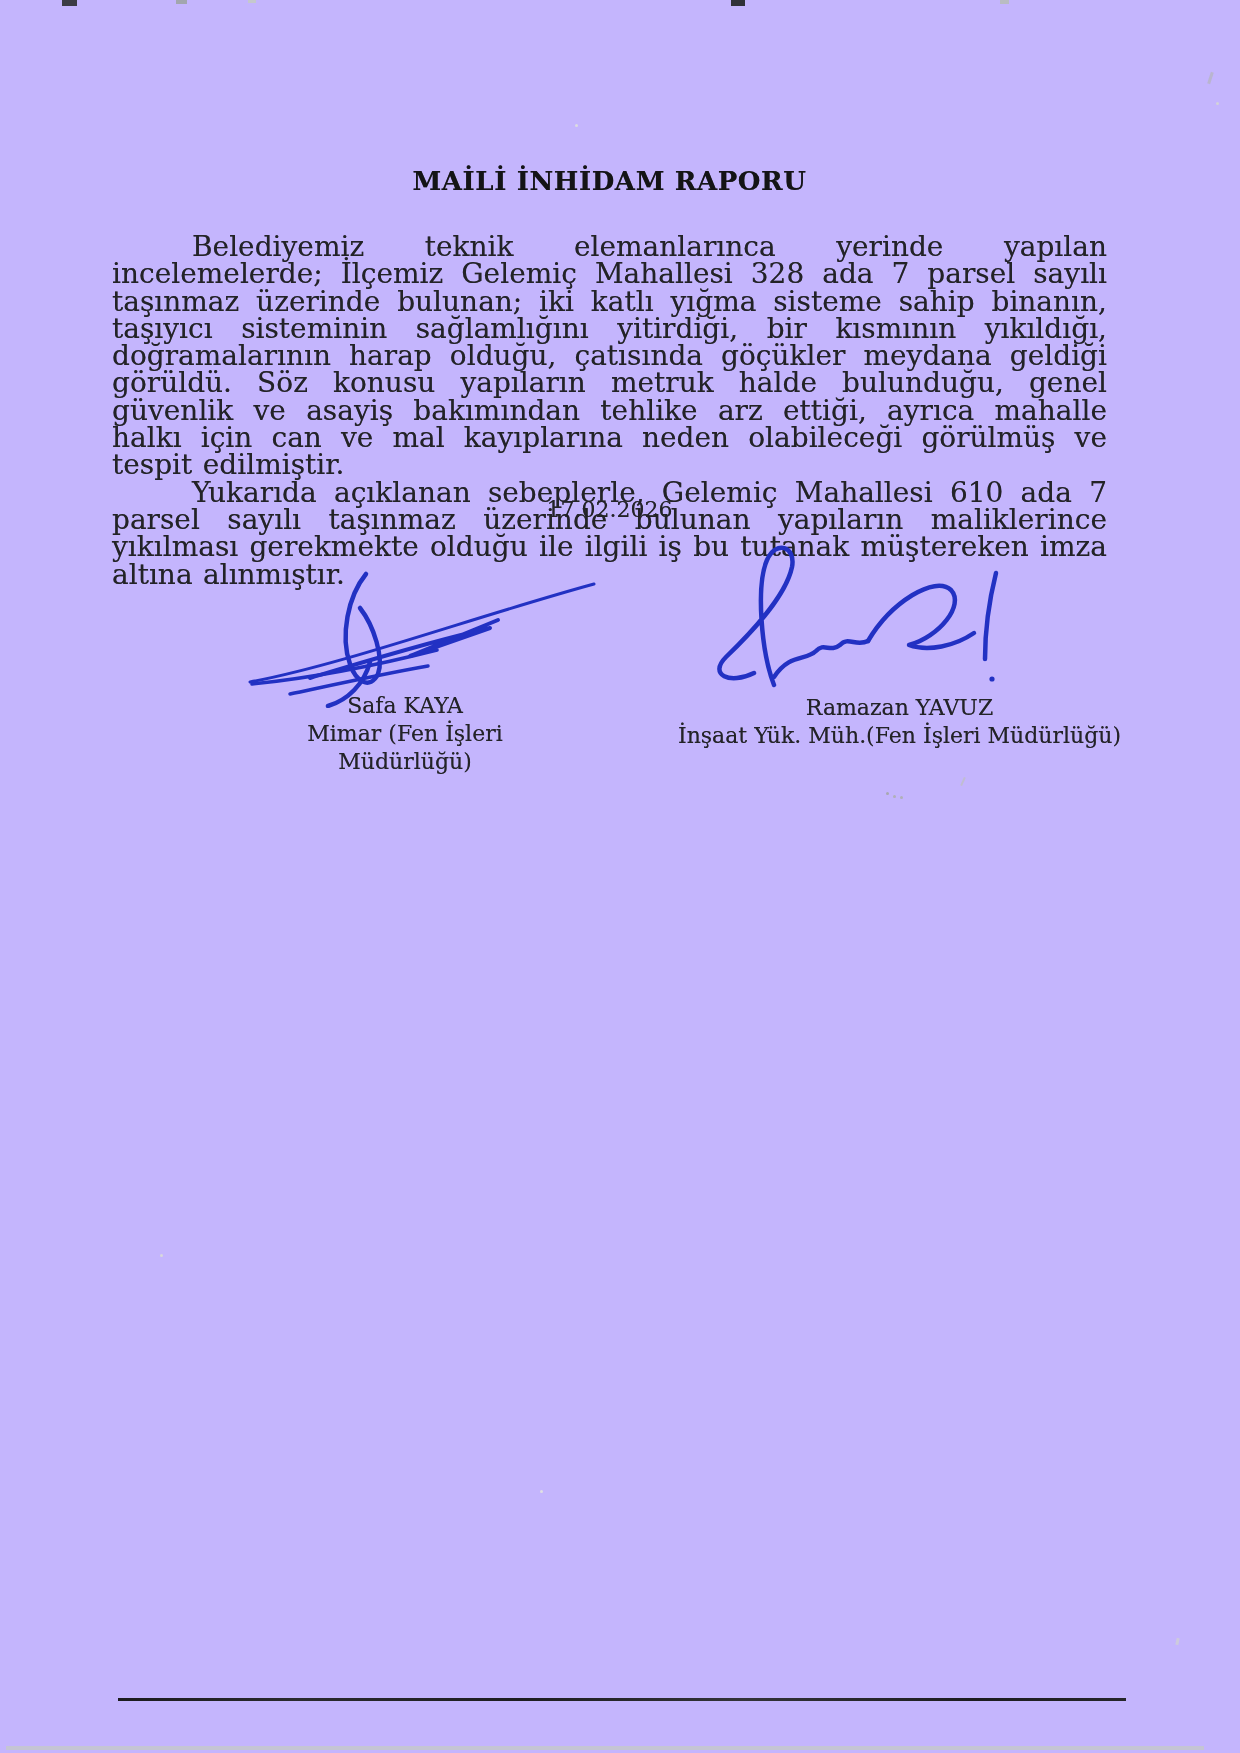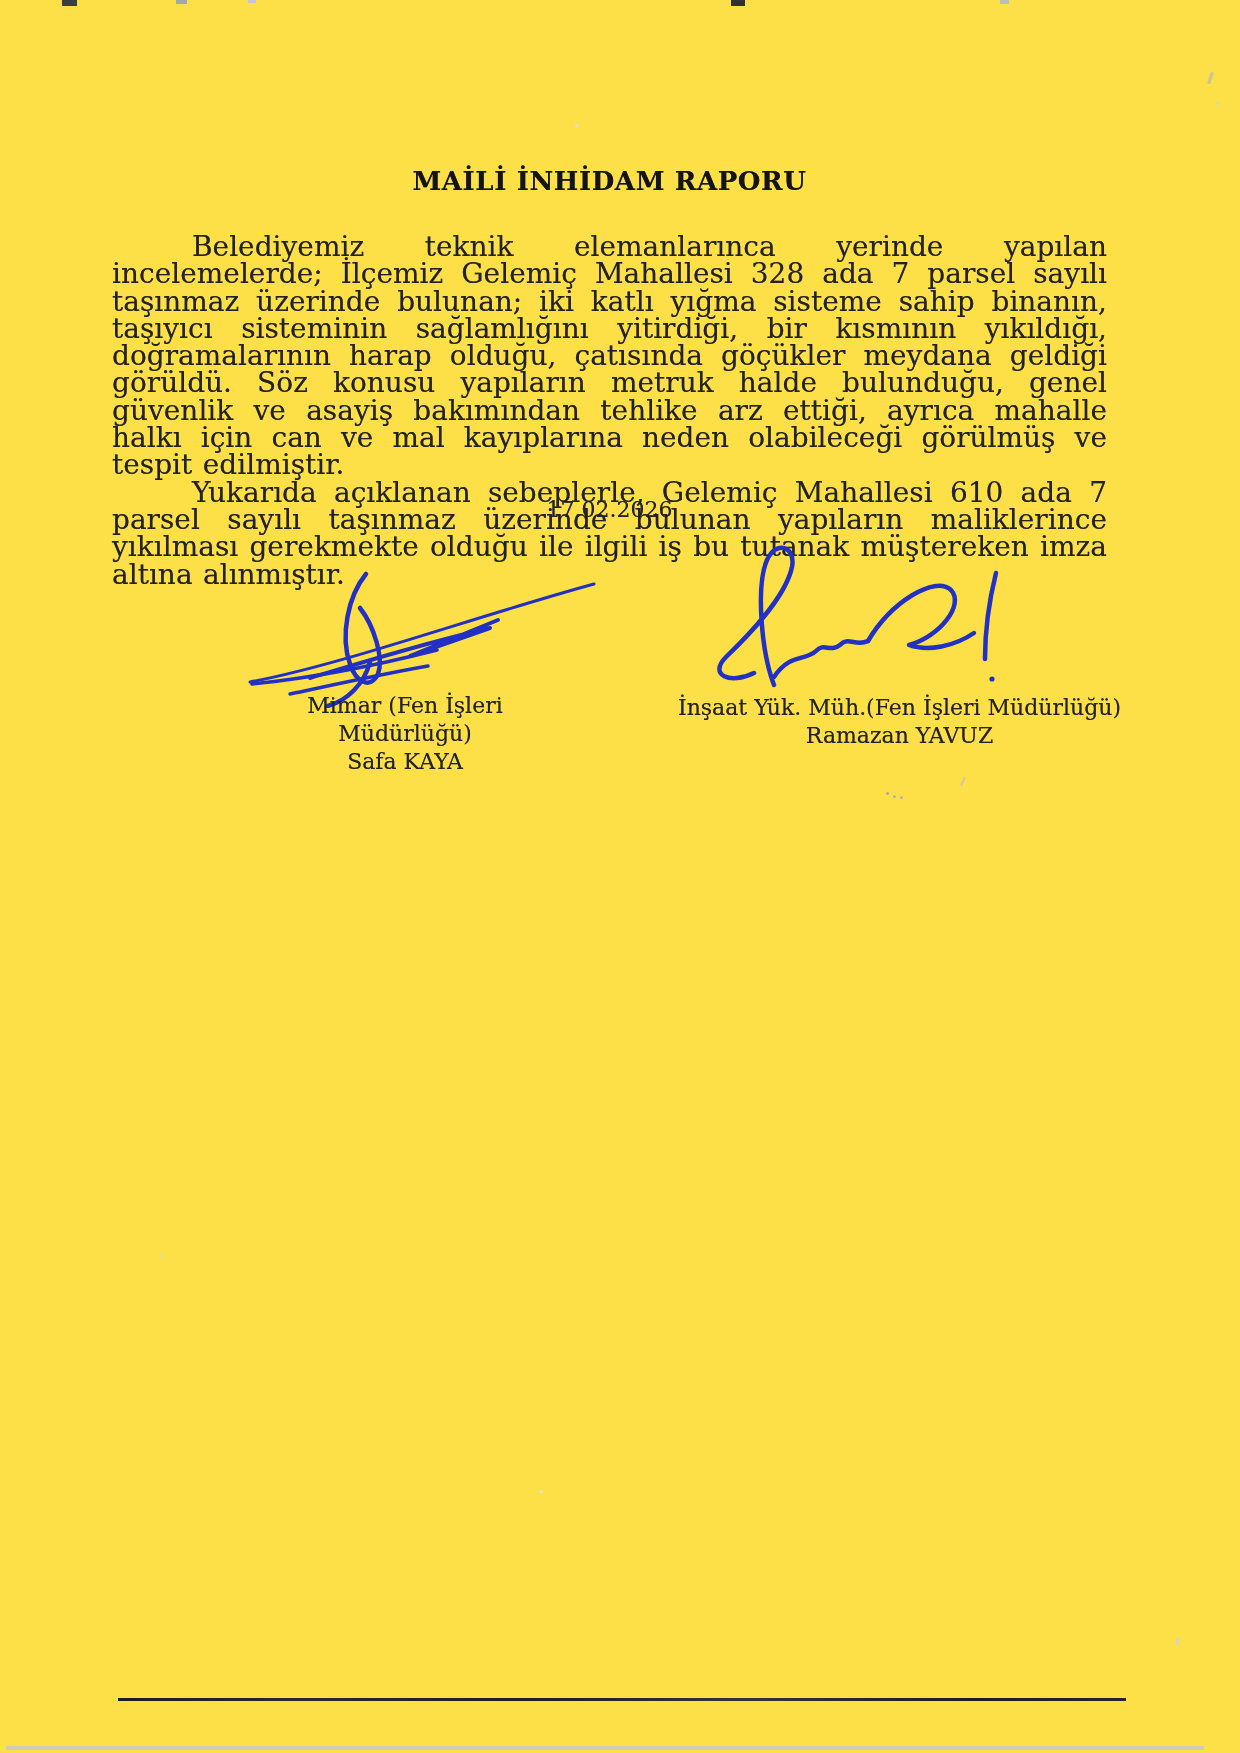--- a/index.html
+++ b/index.html
@@ -1,20 +1,20 @@
 <!DOCTYPE html>
 <html lang="tr"><head>
 <meta charset="utf-8">
 <style>
   html,body{margin:0;padding:0;background:#e9e9ea;}
   .page{
     position:relative;
     width:1240px;height:1753px;
     margin:0 auto;
-    background:#fde047;
+    background:#c4b5fd;
     overflow:hidden;
     font-family:"DejaVu Serif","Liberation Serif",serif;
     color:#1f1f22;
   }
   
   .doc-title{
     position:absolute;
     left:112px;width:995px;top:166px;
     text-align:center;
     font-size:26px;
@@ -111,24 +111,24 @@
 
   <svg class="sig-svg sig-svg-right" viewBox="0 0 325 168" fill="none" stroke="#2231c3" stroke-linecap="round" stroke-linejoin="round">
     <path d="M 66 140 C 42 152, 20 142, 38 124 C 68 95, 98 62, 104 34 C 108 13, 88 7, 79 27 C 68 52, 73 118, 86 152" stroke-width="4.5"></path>
     <path d="M 86 144 C 102 120, 118 128, 128 118 C 136 109, 142 120, 152 112 C 160 103, 168 114, 180 108" stroke-width="4.5"></path>
     <path d="M 180 108 C 203 69, 247 42, 263 57 C 277 72, 251 104, 221 112 C 240 119, 267 113, 286 100" stroke-width="4.5"></path>
     <path d="M 308 40 C 300 72, 297 100, 297 126" stroke-width="4.5"></path>
     <circle cx="304" cy="146" r="2.6" fill="#2231c3" stroke="none"></circle>
   </svg>
 
   <div class="sig-block sig-left">
+    <div>Safa KAYA</div>
     <div>Mimar (Fen İşleri Müdürlüğü)</div>
-    <div>Safa KAYA</div>
   </div>
   <div class="sig-block sig-right">
+    <div>Ramazan YAVUZ</div>
     <div>İnşaat Yük. Müh.(Fen İşleri Müdürlüğü)</div>
-    <div>Ramazan YAVUZ</div>
   </div>
 
   <div class="bottom-rule"></div>
   <div class="bottom-edge"></div>
 
 </div>
 
 </body></html>

